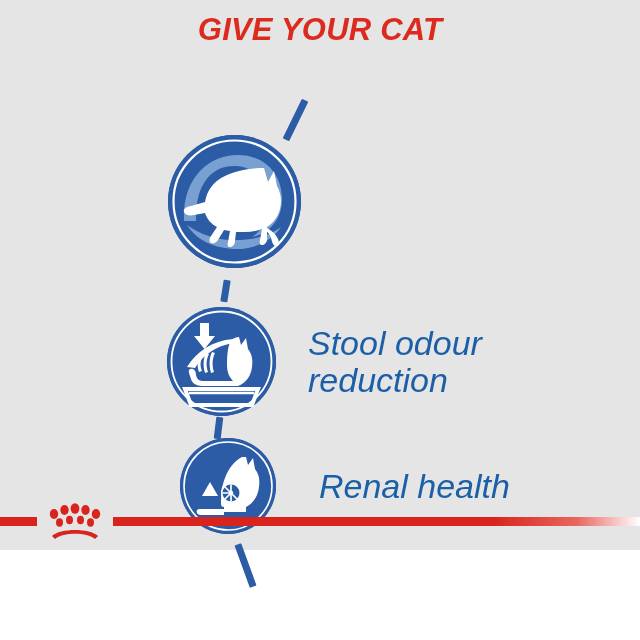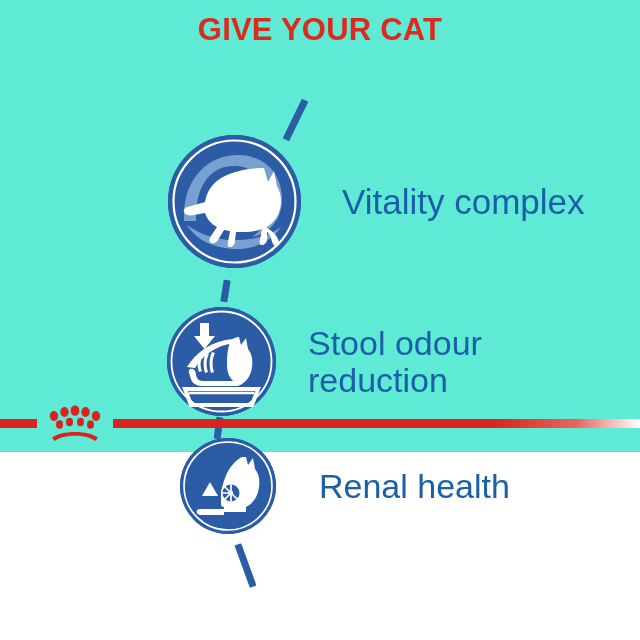--- a/index.html
+++ b/index.html
@@ -9,22 +9,23 @@
   body {
     width: 640px;
     height: 640px;
     background: #ffffff;
     font-family: "Liberation Sans", sans-serif;
     overflow: hidden;
   }
   #poster {
     position: relative;
     width: 640px;
-    height: 452px;
-    background: #5eead4;
+    height: 550px;
+    background: #e5e5e5;
+    font-style: italic;
   }
 
   
   #headline {
     position: absolute;
     top: 14px;
     left: 0;
     width: 640px;
     text-align: center;
     color: #DC2B1E;
@@ -162,21 +163,20 @@
                  C 43 89 39 84 37 78
                  L 26 80 C 21 81 17 80 16 77
                  C 15 74 18 72 23 71 L 37 67
                  C 39 55 46 46 57 41
                  C 67 36 81 33 96 33 Z" fill="#FFFFFF"></path>
 
         <path d="M 97 92 C 103 95 108 99 110 104 C 112 109 110 112 107 111
                  C 105 110 104 107 103 103 C 102 99 99 96 95 94 Z" fill="#FFFFFF"></path>
       </svg>
     </div>
-    <div class="benefit-label">Vitality complex</div>
   </div>
 
   <div class="benefit-row" id="row-3">
     <div class="icon-circle">
       <svg viewBox="0 0 96 96" xmlns="http://www.w3.org/2000/svg">
         <circle cx="48" cy="48" r="48" fill="#2B5CA5"></circle>
         <circle cx="48" cy="48" r="44" fill="none" stroke="#FFFFFF" stroke-width="1.6"></circle>
         <circle cx="48" cy="48" r="41.5" fill="#2B5CA5"></circle>
 
         <path d="M 66 19 L 68 27 L 73 20 L 75 31

